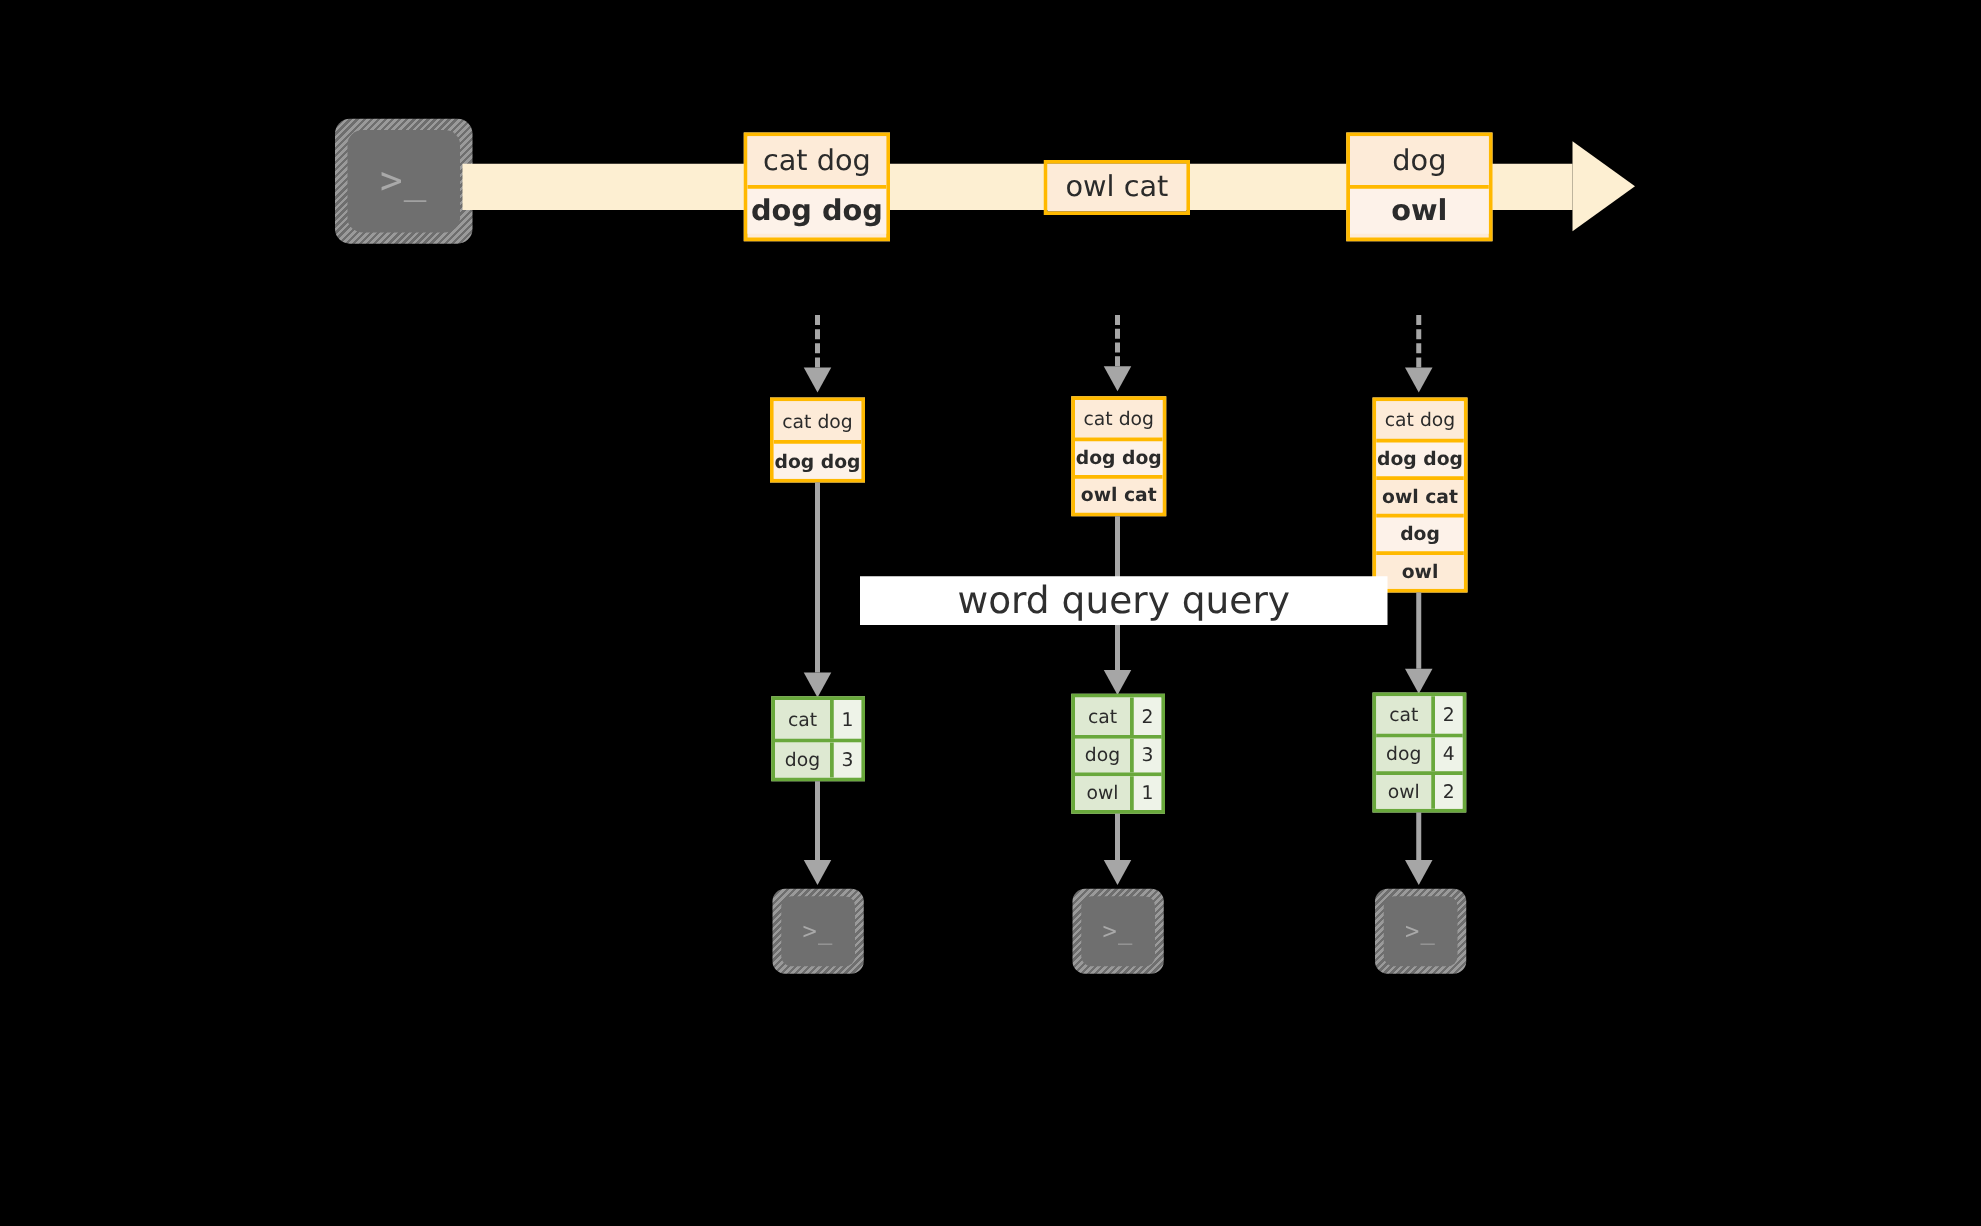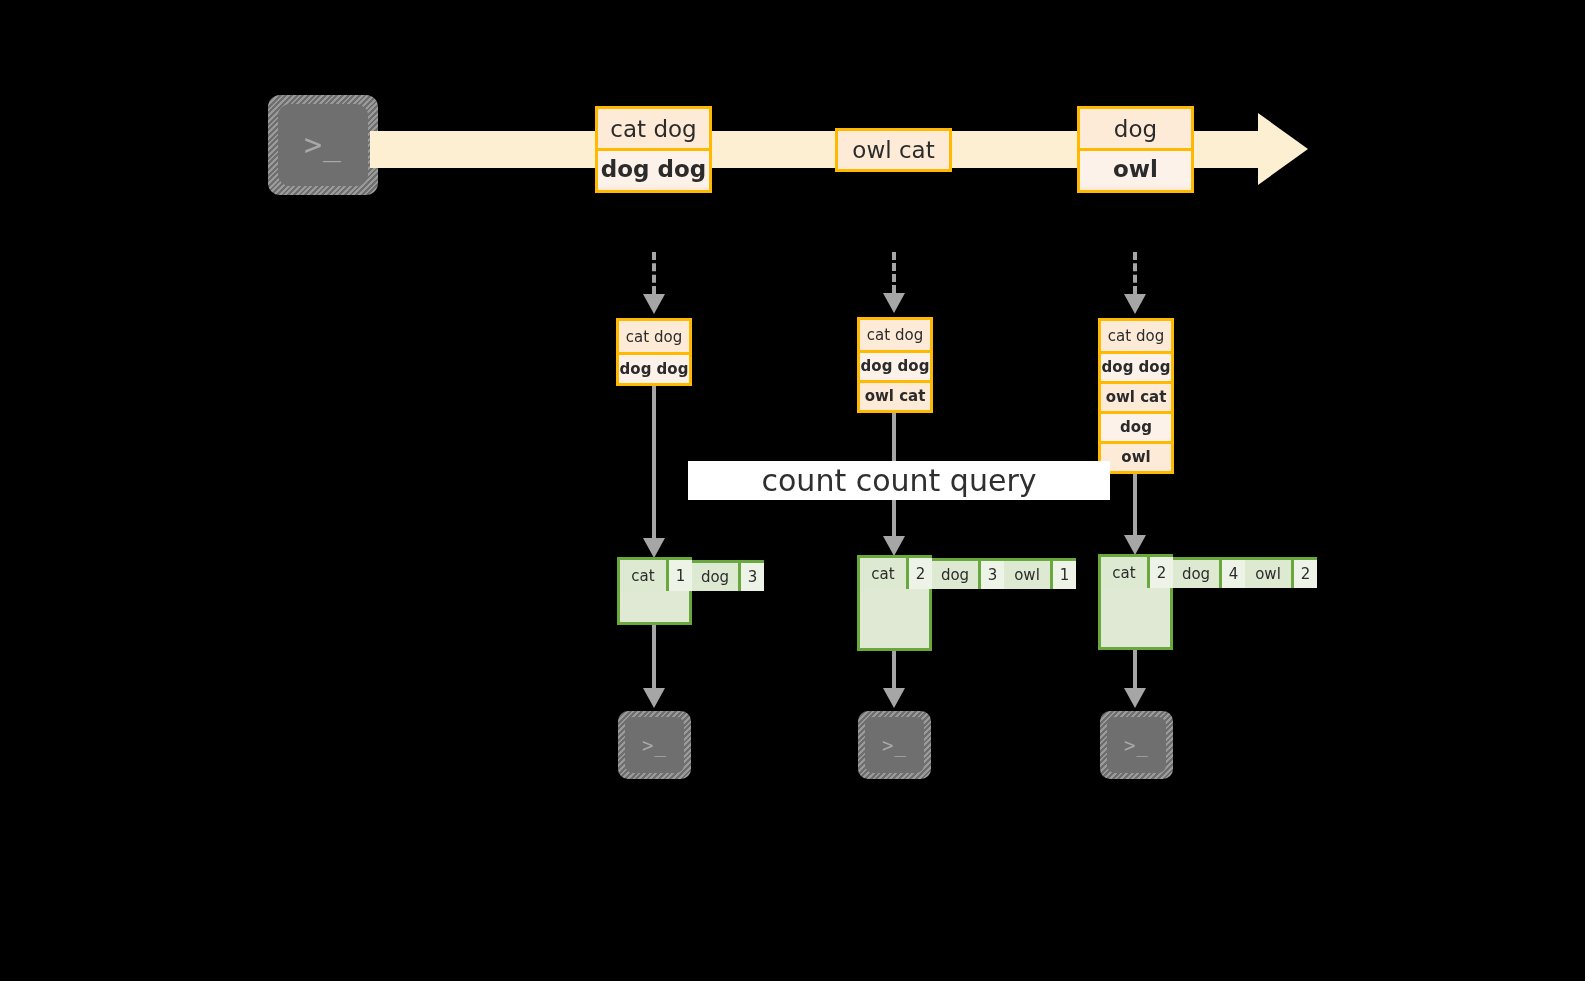--- a/index.html
+++ b/index.html
@@ -84,21 +84,21 @@
   .ebox.big .ecell { font-size: 23px; height: 39px; }
   
   .ebox.small .ecell { font-size: 15px; height: 31px; }
 
   
   .gbox {
     position: absolute;
     box-sizing: border-box;
     border: 3px solid #69a83c;
     display: flex;
-    flex-direction: row;
+    flex-direction: column;
     background: #dfe9d3;
   }
   .grow {
     display: flex;
     height: 31px;
     box-sizing: border-box;
   }
   .grow + .grow { border-top: 3px solid #69a83c; }
   .gkey, .gval {
     box-sizing: border-box;
@@ -275,16 +275,16 @@
   <div class="vline" style="left:1133px; top:650px; height:38px;"></div>
   <div class="vhead" style="left:1124px; top:688px;"></div>
 
   <div class="terminal" style="left:1100px; top:711px; width:73px; height:68px; border-radius:10px;">
     <div class="terminal-inner" style="left:7px; top:6px; right:7px; bottom:6px;">
       <span class="terminal-glyph" style="font-size:19px;">&gt;_</span>
     </div>
   </div>
 
   <div class="query-band" style="left:688px; top:461px; width:422px; height:39px;">
-    <span class="query-label">count count query</span>
+    <span class="query-label">word query query</span>
   </div>
 
 </div>
 
 </body></html>

